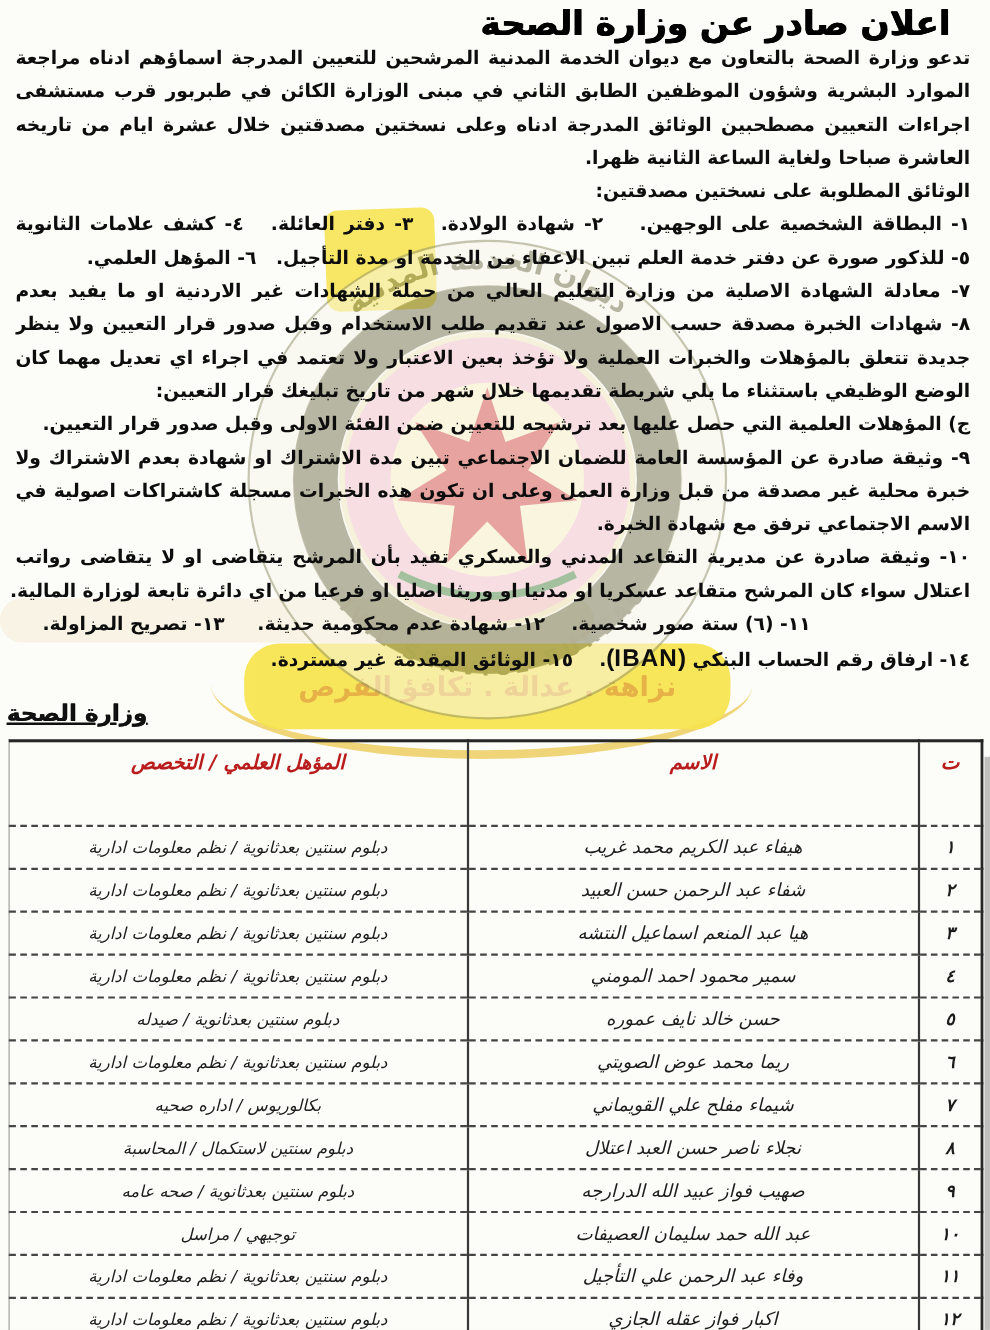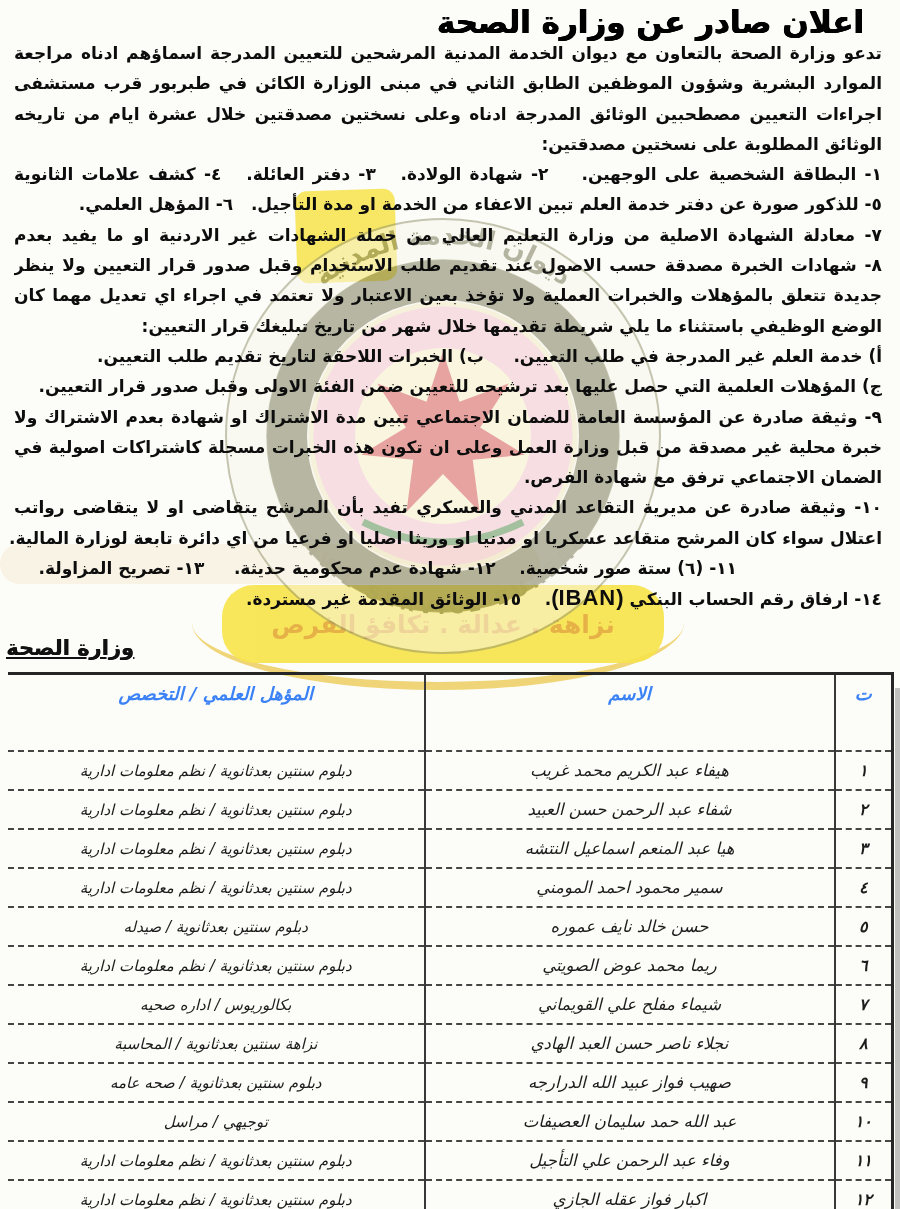--- a/index.html
+++ b/index.html
@@ -34,21 +34,21 @@
   .bline.ind{text-align:right;padding-right:145px;}
   .latin{font-family:Liberation Sans, sans-serif;font-size:22px;font-weight:bold;letter-spacing:1px;}
   .ministry{position:absolute;top:636px;left:6px;font-size:21px;font-weight:bold;
           text-shadow:.5px 0 0 #000;text-decoration:underline;}
   
   .table-wrap{position:absolute;left:8px;top:672px;width:886px;height:537px;overflow:hidden;}
   table{width:886px;border-collapse:collapse;table-layout:fixed;direction:rtl;
           border:3px solid #262626;background:transparent;}
   col.c-num{width:58px;} col.c-name{width:410px;} col.c-qual{width:418px;}
   th{height:66px;vertical-align:top;padding-top:8px;font-size:18px;font-weight:bold;
-          font-style:italic;text-align:center;color:#3b82f6;}
+          font-style:italic;text-align:center;color:#b91c1c;}
   td{height:37px;text-align:center;vertical-align:middle;font-style:italic;
           color:#1c1c1c;padding:0 4px;overflow:hidden;white-space:nowrap;}
   td{border-top:2px dashed #454545;}
   th:nth-child(1),th:nth-child(2),td:nth-child(1),td:nth-child(2){border-left:2px solid #383838;}
   td:nth-child(1){font-size:16px;font-weight:bold;}
   td:nth-child(2){font-size:16.5px;}
   td:nth-child(3){font-size:15px;}
   .edge-smudge{position:absolute;right:0;top:688px;width:5px;height:521px;
           background:#777;opacity:.45;z-index:3;}
 </style>
@@ -85,32 +85,32 @@
     </svg>
   </div>
 
   <div class="content">
     <div class="page-title">اعلان صادر عن وزارة الصحة</div>
 
     <div class="body-block">
         <div class="bline just"><span>تدعو وزارة الصحة بالتعاون مع ديوان الخدمة المدنية المرشحين للتعيين المدرجة اسماؤهم ادناه مراجعة مديرية </span></div>
         <div class="bline just"><span>الموارد البشرية وشؤون الموظفين الطابق الثاني في مبنى الوزارة الكائن في طبربور قرب مستشفى الامير حمزة لاستكمال</span></div>
         <div class="bline just"><span>اجراءات التعيين مصطحبين الوثائق المدرجة ادناه وعلى نسختين مصدقتين خلال عشرة ايام من تاريخه وذلك من الساعة</span></div>
+        <div class="bline right"><span>العاشرة صباحا ولغاية الساعة الثانية ظهرا.</span></div>
         <div class="bline right"><span>الوثائق المطلوبة على نسختين مصدقتين:</span></div>
         <div class="bline just"><span>١- البطاقة الشخصية على الوجهين.&nbsp;&nbsp;&nbsp;&nbsp;٢- شهادة الولادة.&nbsp;&nbsp;&nbsp;٣- دفتر العائلة.&nbsp;&nbsp;&nbsp;٤- كشف علامات الثانوية العامة.</span></div>
         <div class="bline right"><span>٥- للذكور صورة عن دفتر خدمة العلم تبين الاعفاء من الخدمة او مدة التأجيل.&nbsp;&nbsp;&nbsp;٦- المؤهل العلمي.</span></div>
         <div class="bline just"><span>٧- معادلة الشهادة الاصلية من وزارة التعليم العالي من حملة الشهادات غير الاردنية او ما يفيد بعدم الحاجة لمعادلة.</span></div>
         <div class="bline just"><span>٨- شهادات الخبرة مصدقة حسب الاصول عند تقديم طلب الاستخدام وقبل صدور قرار التعيين ولا ينظر في اي وثيقة</span></div>
         <div class="bline just"><span>جديدة تتعلق بالمؤهلات والخبرات العملية ولا تؤخذ بعين الاعتبار ولا تعتمد في اجراء اي تعديل مهما كان نوعه على</span></div>
         <div class="bline right"><span>الوضع الوظيفي باستثناء ما يلي شريطة تقديمها خلال شهر من تاريخ تبليغك قرار التعيين:</span></div>
-        <div class="bline right"><span>أ) خدمة العلم غير المدرجة في طلب التعيين.&nbsp;&nbsp;&nbsp;&nbsp;&nbsp;ب) الخبرات اللاحقة لتاريخ تقديم طلب التعيين.</span></div>
         <div class="bline right"><span>ج) المؤهلات العلمية التي حصل عليها بعد ترشيحه للتعيين ضمن الفئة الاولى وقبل صدور قرار التعيين.</span></div>
         <div class="bline just"><span>٩- وثيقة صادرة عن المؤسسة العامة للضمان الاجتماعي تبين مدة الاشتراك او شهادة بعدم الاشتراك ولا يتم اعتماد اي</span></div>
         <div class="bline just"><span>خبرة محلية غير مصدقة من قبل وزارة العمل وعلى ان تكون هذه الخبرات مسجلة كاشتراكات اصولية في قيود مؤسسة</span></div>
-        <div class="bline right"><span>الضمان الاجتماعي ترفق مع شهادة الفرص.</span></div>
+        <div class="bline right"><span>الاسم الاجتماعي ترفق مع شهادة الخبرة.</span></div>
         <div class="bline just"><span>١٠- وثيقة صادرة عن مديرية التقاعد المدني والعسكري تفيد بأن المرشح يتقاضى او لا يتقاضى رواتب تقاعدية او رواتب</span></div>
         <div class="bline right"><span>اعتلال سواء كان المرشح متقاعد عسكريا او مدنيا او وريثا اصليا او فرعيا من اي دائرة تابعة لوزارة المالية.</span></div>
         <div class="bline ind"><span>١١- (٦) ستة صور شخصية.&nbsp;&nbsp;&nbsp;&nbsp;١٢- شهادة عدم محكومية حديثة.&nbsp;&nbsp;&nbsp;&nbsp;&nbsp;١٣- تصريح المزاولة.</span></div>
         <div class="bline right"><span>١٤- ارفاق رقم الحساب البنكي </span><bdi dir="ltr" class="latin">(IBAN)</bdi><span>.&nbsp;&nbsp;&nbsp;&nbsp;١٥- الوثائق المقدمة غير مستردة.</span></div>
       </div>
 
     <div class="ministry">وزارة الصحة</div>
 
     <div class="table-wrap">
       <table>
@@ -157,22 +157,22 @@
               <td>ريما محمد عوض الصويتي</td>
               <td>دبلوم سنتين بعدثانوية / نظم معلومات ادارية</td>
             </tr>
             <tr>
               <td>٧</td>
               <td>شيماء مفلح علي القويماني</td>
               <td>بكالوريوس / اداره صحيه</td>
             </tr>
             <tr>
               <td>٨</td>
-              <td>نجلاء ناصر حسن العبد الهادي</td>
-              <td>نزاهة سنتين بعدثانوية / المحاسبة</td>
+              <td>نجلاء ناصر حسن العبد اعتلال</td>
+              <td>دبلوم سنتين لاستكمال / المحاسبة</td>
             </tr>
             <tr>
               <td>٩</td>
               <td>صهيب فواز عبيد الله الدرارجه</td>
               <td>دبلوم سنتين بعدثانوية / صحه عامه</td>
             </tr>
             <tr>
               <td>١٠</td>
               <td>عبد الله حمد سليمان العصيفات</td>
               <td>توجيهي / مراسل</td>

